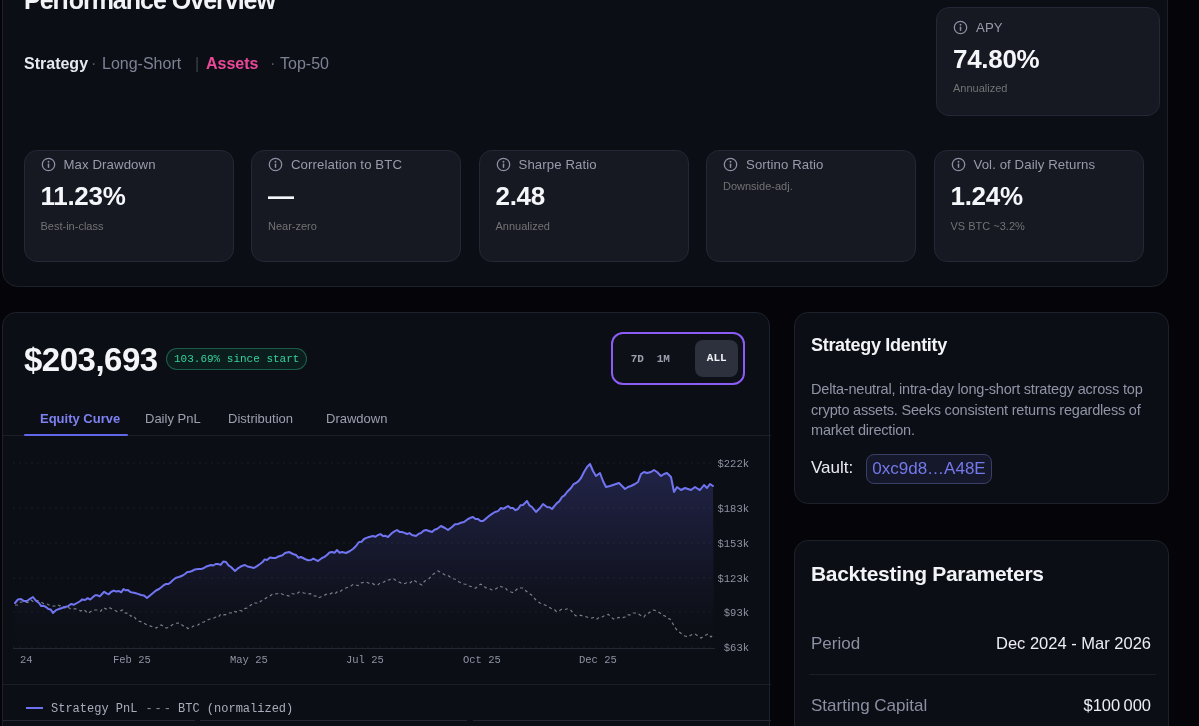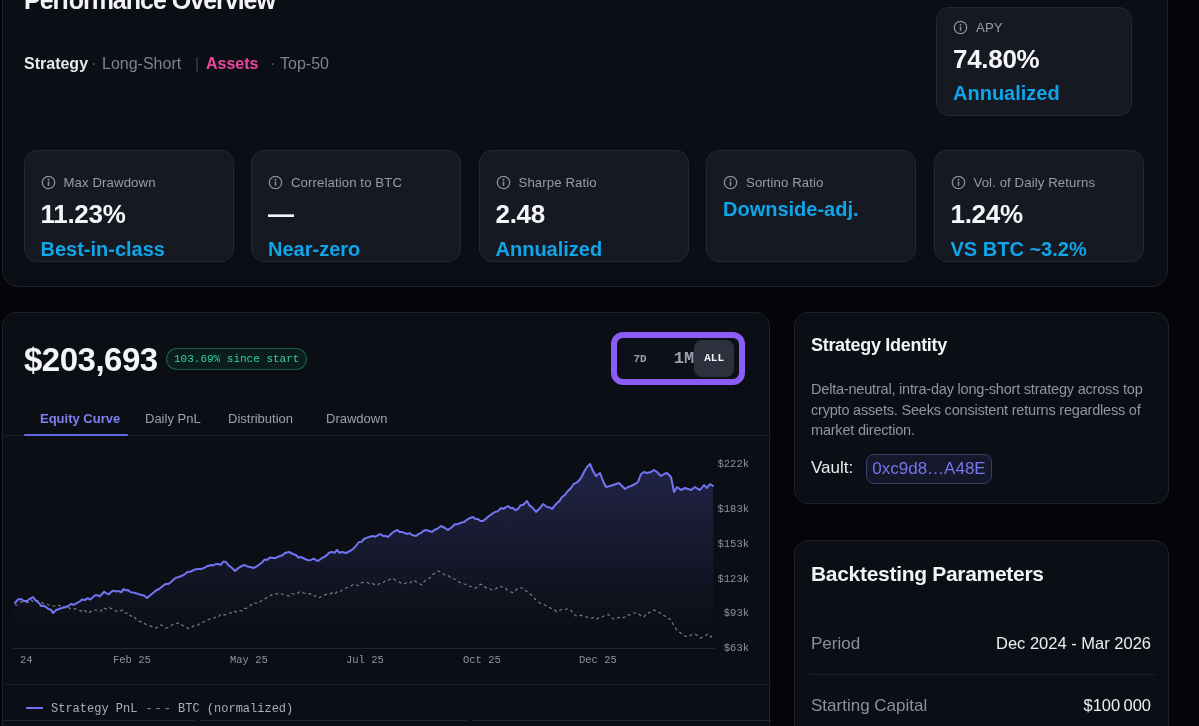--- a/index.html
+++ b/index.html
@@ -1,39 +1,39 @@
 <!DOCTYPE html>
 <html><head><meta charset="utf-8"><style>
   * { margin:0; padding:0; box-sizing:border-box; }
   html,body { width:1199px; height:726px; overflow:hidden; background:#050509; font-family:"Liberation Sans", sans-serif; }
   .abs { position:absolute; }
   .mono { font-family:"Liberation Mono", monospace; }
   .panel { position:absolute; background:#0c0e15; border:1px solid #1d212c; border-radius:16px; }
-  .scard { position:absolute; width:210px; height:112px; background:#161822; border:1px solid #242836; border-radius:13px; top:150px; padding:24px 16px 0; }
+  .scard { position:absolute; width:210px; height:112px; background:#161822; border:1px solid #242836; border-radius:13px; top:150px; padding:6px 16px 0; }
   .srow { display:flex; align-items:center; height:15px; }
   .ic { flex:0 0 auto; }
   .slab { margin-left:8px; font-size:13.2px; color:#969caa; letter-spacing:.1px; white-space:nowrap; }
   .sval { margin-top:9px; font-size:26px; font-weight:bold; color:#f5f6f9; letter-spacing:-0.3px; }
-  .ssub { margin-top:8.4px; font-size:20px; color:#0ea5e9;font-weight:bold; }
+  .ssub { margin-top:8.4px; font-size:11px; color:#737373; }
 </style></head>
 <body>
 
 <div class="panel" style="left:2px; top:-18px; width:1166px; height:305px;">
   <div class="abs" style="left:21px; top:3px; font-size:25px; font-weight:bold; color:#f2f3f7; letter-spacing:-1px;">Performance Overview</div>
   <div class="abs" style="left:21px; top:71.5px; width:420px; height:20px; font-size:16px; color:#7b8294;">
     <span class="abs" style="left:0; color:#e7e9ef; font-weight:bold;">Strategy</span>
     <span class="abs" style="left:67px; color:#565c6b;">·</span>
     <span class="abs" style="left:78px;">Long-Short</span>
     <span class="abs" style="left:171px; color:#3c414f;">|</span>
     <span class="abs" style="left:182px; color:#ec4899; font-weight:bold;">Assets</span>
     <span class="abs" style="left:246px; color:#565c6b;">·</span>
     <span class="abs" style="left:256px;">Top-50</span>
   </div>
 
-  <div class="abs" style="left:933px; top:23.5px; width:196px; height:109px; background:#161822; border:1px solid #242836; border-radius:13px; padding:12.5px 16px 0;">
+  <div class="abs" style="left:933px; top:23.5px; width:224px; height:109px; background:#161822; border:1px solid #242836; border-radius:13px; padding:12.5px 16px 0;">
     <div class="srow">
         <svg class="ic" width="15" height="15" viewBox="0 0 15 15">
           <circle cx="7.5" cy="7.5" r="6.2" stroke="#8b91a2" fill="none" stroke-width="1.3"></circle>
           <circle cx="7.5" cy="4.7" r="0.95" fill="#8b91a2"></circle>
           <rect x="6.75" y="6.6" width="1.5" height="4.3" rx="0.75" fill="#8b91a2"></rect>
         </svg>
         <span class="slab">APY</span>
       </div>
     <div class="sval" style="">74.80%</div>
     <div class="ssub" style="margin-top:7px;">Annualized</div>
@@ -95,23 +95,23 @@
       </svg>
       <span class="slab">Vol. of Daily Returns</span>
     </div>
     <div class="sval">1.24%</div>
     <div class="ssub">VS BTC ~3.2%</div>
   </div>
 
 <div class="panel" style="left:2px; top:312px; width:768px; height:430px; border-radius:14px;">
   <div class="abs" style="left:21px; top:28px; font-size:33px; font-weight:bold; color:#f4f5f8; letter-spacing:-0.5px;">$203,693</div>
   <div class="abs mono" style="left:163px; top:35px; height:22px; line-height:20px; padding:0 7px; font-size:11px; color:#35d29a; background:rgba(22,163,108,0.10); border:1px solid rgba(52,199,147,0.38); border-radius:11px;">103.69% since start</div>
-  <div class="abs" style="left:608px; top:19px; width:134px; height:53px; border:6px solid #8b5cf6; border-radius:12px; background:#0e1017; display:flex; align-items:center; padding:0 5px;">
+  <div class="abs" style="left:608px; top:19px; width:134px; height:53px; border:2px solid #8b5cf6; border-radius:12px; background:#0e1017; display:flex; align-items:center; padding:0 5px;">
     <div class="mono" style="width:40px; text-align:center; font-size:11px; font-weight:bold; color:#9aa0ad;">7D</div>
-    <div class="mono" style="width:40px; text-align:right; font-size:17px; font-weight:bold; color:#9aa0ad;">1M</div>
+    <div class="mono" style="width:40px; text-align:left; font-size:11px; font-weight:bold; color:#9aa0ad;">1M</div>
     <div class="mono" style="width:44px; height:37px; line-height:37px; text-align:center; font-size:11px; font-weight:bold; color:#f2f3f6; background:#2d313d; border-radius:8px;">ALL</div>
   </div>
 
   <div class="abs" style="left:37px; top:98px; font-size:13px; font-weight:bold; color:#7d80f0;">Equity Curve</div>
   <div class="abs" style="left:142px; top:98px; font-size:13px; color:#9aa0ae;">Daily PnL</div>
   <div class="abs" style="left:225px; top:98px; font-size:13px; color:#9aa0ae;">Distribution</div>
   <div class="abs" style="left:323px; top:98px; font-size:13px; color:#9aa0ae;">Drawdown</div>
   <div class="abs" style="left:0; top:122px; width:768px; border-top:1px solid #1c1f2a;"></div>
   <div class="abs" style="left:21px; top:121px; width:104px; height:2px; background:#6266e8; border-radius:1px;"></div>
 

